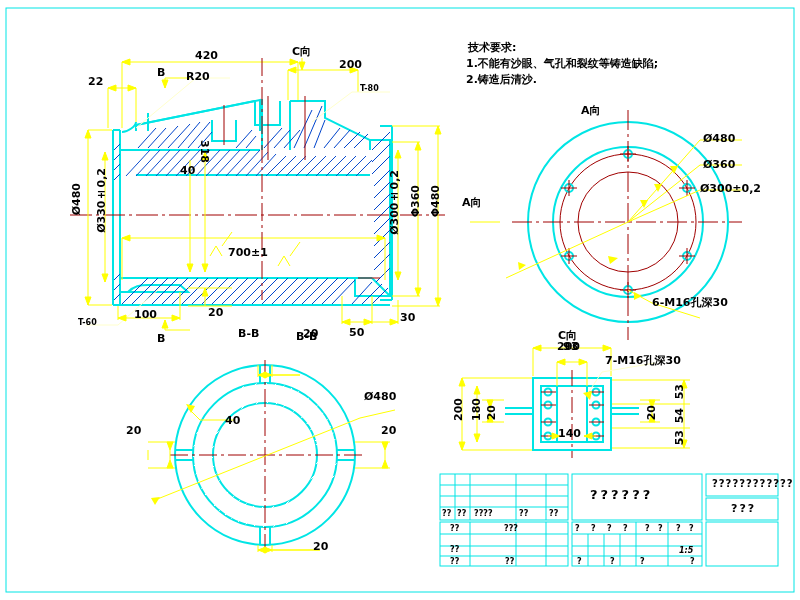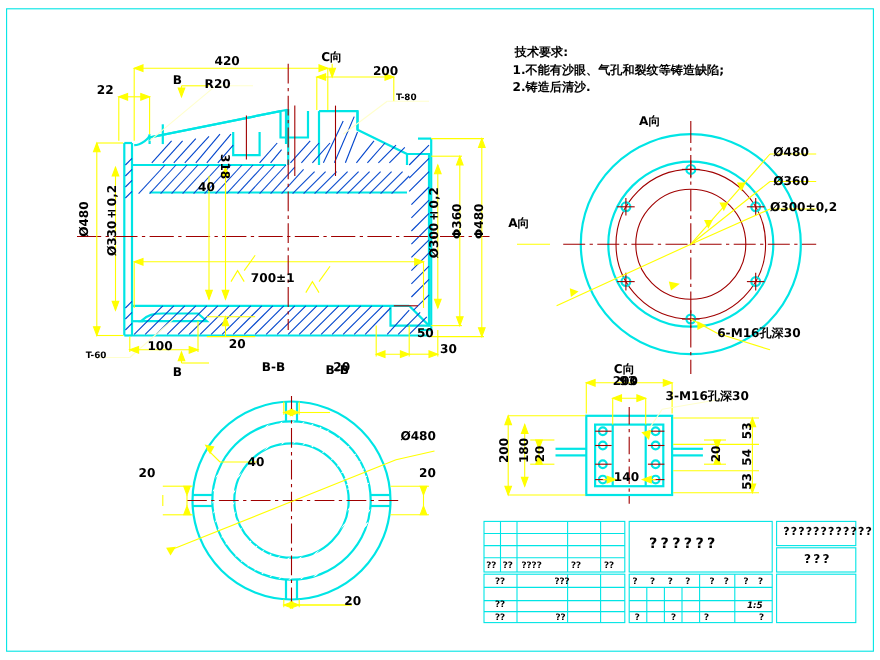--- a/index.html
+++ b/index.html
@@ -590,21 +590,21 @@
   <div style="position:absolute;left:88px;top:75px;" class="t-y">22</div>
   <div style="position:absolute;left:186px;top:70px;" class="t-y">R20</div>
   <div style="position:absolute;left:157px;top:66px;" class="t-y">B</div>
   <div style="position:absolute;left:339px;top:58px;" class="t-y">200</div>
   <div style="position:absolute;left:292px;top:44px;" class="t-y">C向</div>
   <div style="position:absolute;left:180px;top:164px;" class="t-y">40</div>
   <div style="position:absolute;left:198px;top:140px;writing-mode:vertical-rl;" class="t-y">318</div>
   <div style="position:absolute;left:228px;top:222px;margin-top:24px;" class="t-y">700±1</div>
   <div style="position:absolute;left:134px;top:308px;" class="t-y">100</div>
   <div style="position:absolute;left:208px;top:306px;" class="t-y">20</div>
-  <div style="position:absolute;left:349px;top:296px;margin-left:30px;" class="t-y">50</div>
+  <div style="position:absolute;left:349px;top:326px;" class="t-y">50</div>
   <div style="position:absolute;left:400px;top:311px;" class="t-y">30</div>
   <div style="position:absolute;left:70px;top:183px;writing-mode:vertical-rl;
               transform:rotate(180deg);" class="t-y">Ø480</div>
   <div style="position:absolute;left:95px;top:168px;writing-mode:vertical-rl;
               transform:rotate(180deg);" class="t-y">Ø330±0,2</div>
   <div style="position:absolute;left:388px;top:170px;writing-mode:vertical-rl;
               transform:rotate(180deg);" class="t-y">Ø300±0,2</div>
   <div style="position:absolute;left:409px;top:185px;writing-mode:vertical-rl;
               transform:rotate(180deg);" class="t-y">Φ360</div>
   <div style="position:absolute;left:429px;top:185px;writing-mode:vertical-rl;
@@ -640,21 +640,21 @@
   <div style="position:absolute;left:485px;top:405px;writing-mode:vertical-rl;
               transform:rotate(180deg);" class="t-y">20</div>
   <div style="position:absolute;left:645px;top:405px;writing-mode:vertical-rl;
               transform:rotate(180deg);" class="t-y">20</div>
   <div style="position:absolute;left:673px;top:384px;writing-mode:vertical-rl;
               transform:rotate(180deg);" class="t-y">53</div>
   <div style="position:absolute;left:673px;top:408px;writing-mode:vertical-rl;
               transform:rotate(180deg);" class="t-y">54</div>
   <div style="position:absolute;left:673px;top:430px;writing-mode:vertical-rl;
               transform:rotate(180deg);" class="t-y">53</div>
-  <div style="position:absolute;left:605px;top:353px;" class="t-y">3-M16孔深30</div>
+  <div style="position:absolute;left:605px;top:353px;" class="t-y">7-M16孔深30</div>
 
   <div style="position:absolute;left:590px;top:487px;font-size:13px;letter-spacing:3px;" class="t-g">??????</div>
   <div style="position:absolute;left:712px;top:478px;font-size:10px;letter-spacing:1px;" class="t-g">????????????</div>
   <div style="position:absolute;left:731px;top:502px;font-size:11px;letter-spacing:2px;" class="t-g">???</div>
   <div style="position:absolute;left:679px;top:546px;font-style:italic;" class="t-gs">1:5</div>
 
   <div style="position:absolute;left:442px;top:509px;" class="t-gs">??</div>
   <div style="position:absolute;left:457px;top:509px;" class="t-gs">??</div>
   <div style="position:absolute;left:474px;top:509px;" class="t-gs">????</div>
   <div style="position:absolute;left:519px;top:509px;" class="t-gs">??</div>

